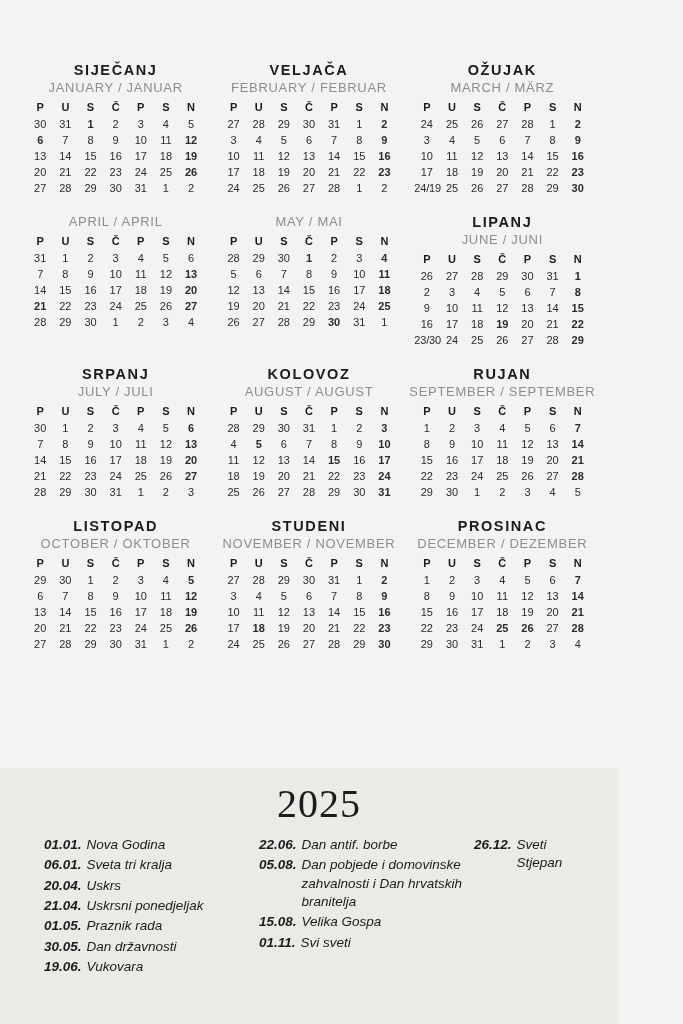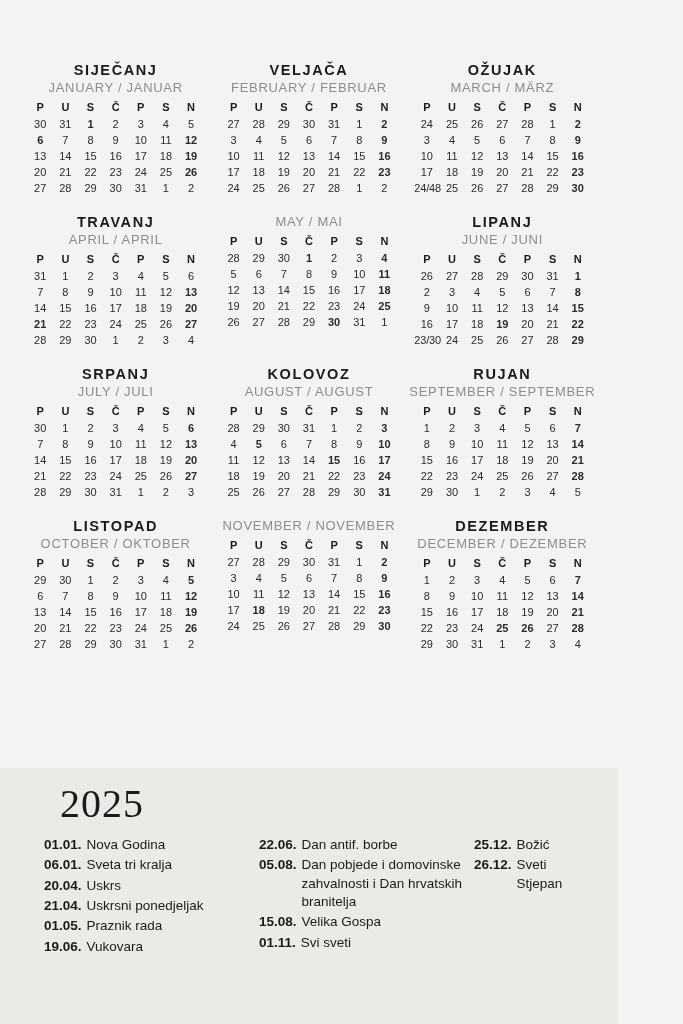--- a/index.html
+++ b/index.html
@@ -70,35 +70,37 @@
     height: 256px;
     background: #eceae7;
     padding: 14px 34px 0 44px;
   }
   .year {
     font-family: "Liberation Serif", serif;
     font-size: 40px;
     font-weight: normal;
     letter-spacing: 1px;
     color: #1b1b1b;
-    margin: 0 0 10px 16px;
+    margin: 0 0 10px 10px;
     line-height: 1.1;
+    text-align: center;
   }
   .holiday-cols {
     display: grid;
     grid-template-columns: 205px 205px 1fr;
     column-gap: 10px;
   }
   .hol {
     display: flex;
     align-items: flex-start;
     font-size: 13.5px;
     line-height: 1.36;
     margin-bottom: 2px;
     color: #1b1b1b;
+    font-style: italic;
   }
   .hol .date {
     font-weight: bold;
     margin-right: 5px;
     white-space: nowrap;
   }
   .hol .desc { font-weight: normal; }
 </style>
 </head>
 <body>
@@ -279,33 +281,32 @@
             <tr>
               <td>17</td>
               <td>18</td>
               <td>19</td>
               <td>20</td>
               <td>21</td>
               <td>22</td>
               <td class="bold">23</td>
             </tr>
             <tr>
-              <td class="split">24/48</td>
+              <td class="split">24/19</td>
               <td>25</td>
               <td>26</td>
               <td>27</td>
               <td>28</td>
               <td>29</td>
               <td class="bold">30</td>
             </tr>
           </tbody>
         </table>
       </div>
       <div class="month">
-        <div class="m-name">TRAVANJ</div>
         <div class="m-sub">APRIL / APRIL</div>
         <table class="cal">
           <thead>
             <tr>
               <th>P</th>
               <th>U</th>
               <th>S</th>
               <th>Č</th>
               <th>P</th>
               <th>S</th>
@@ -738,20 +739,21 @@
               <td>29</td>
               <td>30</td>
               <td>31</td>
               <td class="dim">1</td>
               <td class="dim">2</td>
             </tr>
           </tbody>
         </table>
       </div>
       <div class="month">
+        <div class="m-name">STUDENI</div>
         <div class="m-sub">NOVEMBER / NOVEMBER</div>
         <table class="cal">
           <thead>
             <tr>
               <th>P</th>
               <th>U</th>
               <th>S</th>
               <th>Č</th>
               <th>P</th>
               <th>S</th>
@@ -801,21 +803,21 @@
               <td>26</td>
               <td>27</td>
               <td>28</td>
               <td>29</td>
               <td class="bold">30</td>
             </tr>
           </tbody>
         </table>
       </div>
       <div class="month">
-        <div class="m-name">DEZEMBER</div>
+        <div class="m-name">PROSINAC</div>
         <div class="m-sub">DECEMBER / DEZEMBER</div>
         <table class="cal">
           <thead>
             <tr>
               <th>P</th>
               <th>U</th>
               <th>S</th>
               <th>Č</th>
               <th>P</th>
               <th>S</th>
@@ -890,20 +892,24 @@
           </div>
           <div class="hol">
             <span class="date">21.04.</span>
             <span class="desc">Uskrsni ponedjeljak</span>
           </div>
           <div class="hol">
             <span class="date">01.05.</span>
             <span class="desc">Praznik rada</span>
           </div>
           <div class="hol">
+            <span class="date">30.05.</span>
+            <span class="desc">Dan državnosti</span>
+          </div>
+          <div class="hol">
             <span class="date">19.06.</span>
             <span class="desc">Vukovara</span>
           </div>
         </div>
         <div>
           <div class="hol">
             <span class="date">22.06.</span>
             <span class="desc">Dan antif. borbe</span>
           </div>
           <div class="hol">
@@ -913,24 +919,20 @@
           <div class="hol">
             <span class="date">15.08.</span>
             <span class="desc">Velika Gospa</span>
           </div>
           <div class="hol">
             <span class="date">01.11.</span>
             <span class="desc">Svi sveti</span>
           </div>
         </div>
         <div>
-          <div class="hol">
-            <span class="date">25.12.</span>
-            <span class="desc">Božić</span>
-          </div>
           <div class="hol">
             <span class="date">26.12.</span>
             <span class="desc">Sveti Stjepan</span>
           </div>
         </div>
       </div>
   </div>
 </div>
 
 </body></html>

